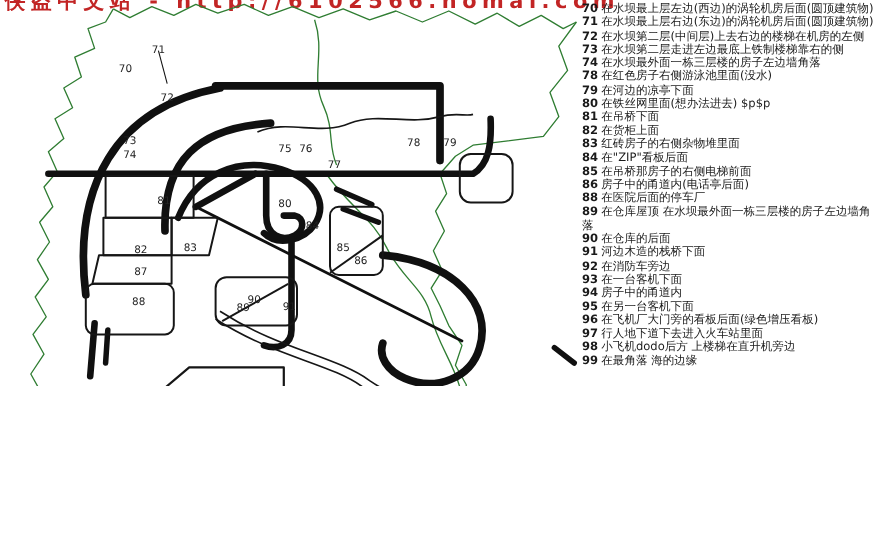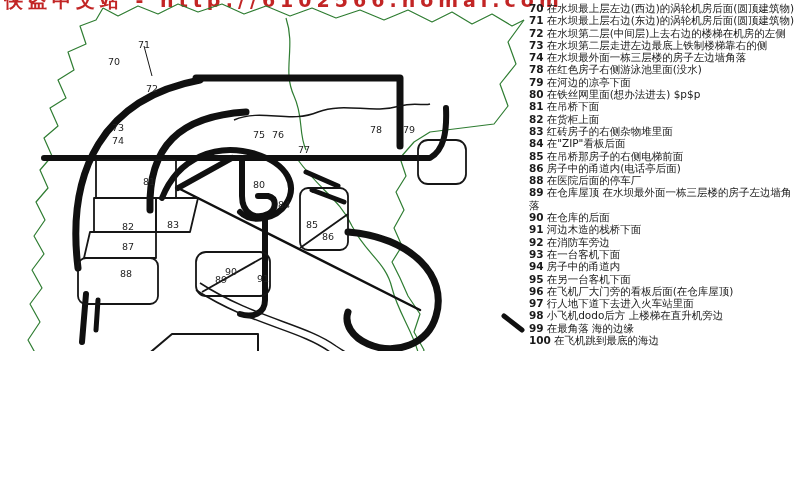--- a/index.html
+++ b/index.html
@@ -142,20 +142,19 @@
       <div class="row"><span class="num">85</span><span class="txt">在吊桥那房子的右侧电梯前面</span></div>
       <div class="row"><span class="num">86</span><span class="txt">房子中的甬道内(电话亭后面)</span></div>
       <div class="row"><span class="num">88</span><span class="txt">在医院后面的停车厂</span></div>
       <div class="row"><span class="num">89</span><span class="txt">在仓库屋顶 在水坝最外面一栋三层楼的房子左边墙角落</span></div>
       <div class="row"><span class="num">90</span><span class="txt">在仓库的后面</span></div>
       <div class="row"><span class="num">91</span><span class="txt">河边木造的栈桥下面</span></div>
       <div class="row"><span class="num">92</span><span class="txt">在消防车旁边</span></div>
       <div class="row"><span class="num">93</span><span class="txt">在一台客机下面</span></div>
       <div class="row"><span class="num">94</span><span class="txt">房子中的甬道内</span></div>
       <div class="row"><span class="num">95</span><span class="txt">在另一台客机下面</span></div>
-      <div class="row"><span class="num">96</span><span class="txt">在飞机厂大门旁的看板后面(在仓库屋顶)</span></div>
+      <div class="row"><span class="num">96</span><span class="txt">在飞机厂大门旁的看板后面(绿色增压看板)</span></div>
       <div class="row"><span class="num">97</span><span class="txt">行人地下道下去进入火车站里面</span></div>
       <div class="row"><span class="num">98</span><span class="txt">小飞机dodo后方 上楼梯在直升机旁边</span></div>
       <div class="row"><span class="num">99</span><span class="txt">在最角落 海的边缘</span></div>
-      <div class="row"><span class="num">100</span><span class="txt">在飞机跳到最底的海边</span></div>
     </div>
 
 </div>
 
 </body></html>

